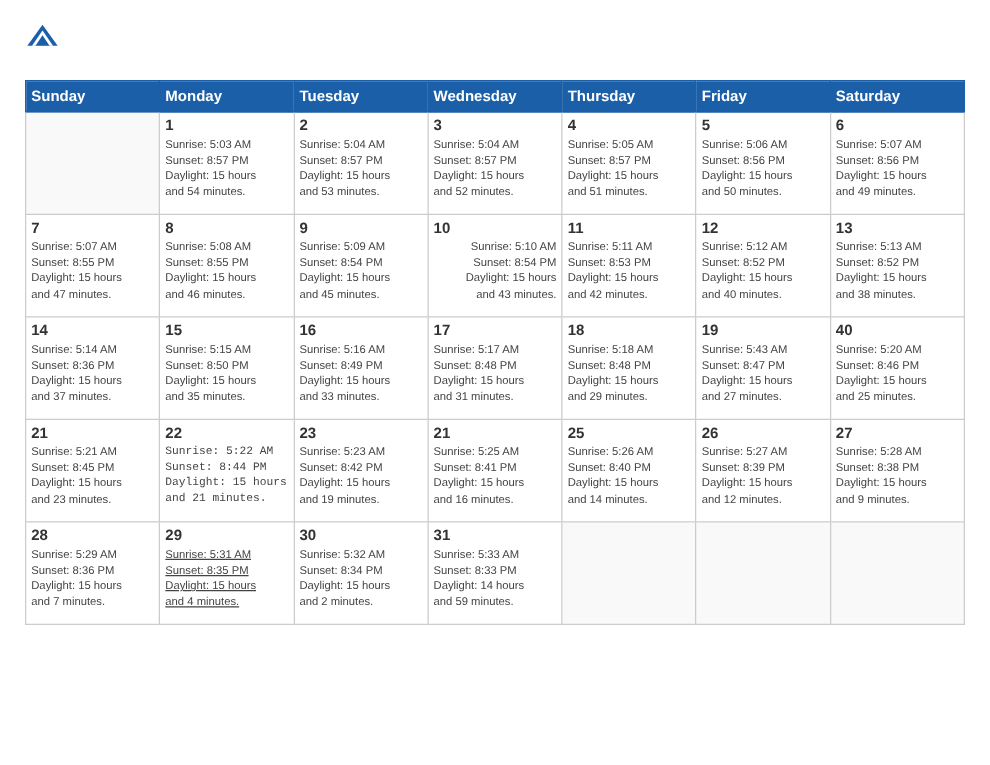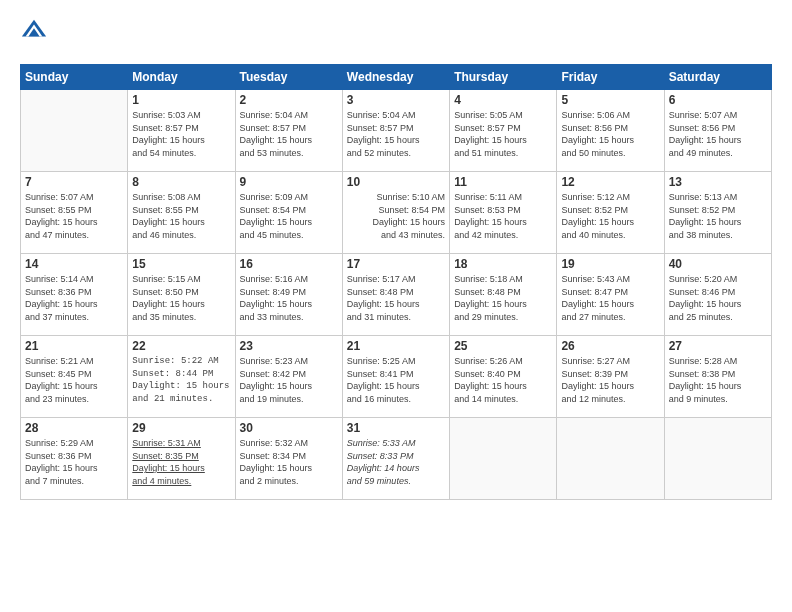--- a/index.html
+++ b/index.html
@@ -340,21 +340,21 @@
           </td>
           <td>
             <span class="day-number">30</span>
             <div class="day-info" style="white-space: pre-line;">Sunrise: 5:32 AM
 Sunset: 8:34 PM
 Daylight: 15 hours
 and 2 minutes.</div>
           </td>
           <td>
             <span class="day-number">31</span>
-            <div class="day-info" style="white-space: pre-line; font-style: italic;">Sunrise: 5:33 AM
+            <div class="day-info" style="white-space: pre-line;">Sunrise: 5:33 AM
 Sunset: 8:33 PM
 Daylight: 14 hours
 and 59 minutes.</div>
           </td>
           <td class="empty-cell"></td>
           <td class="empty-cell"></td>
           <td class="empty-cell"></td>
         </tr>
       </tbody>
   </table>

